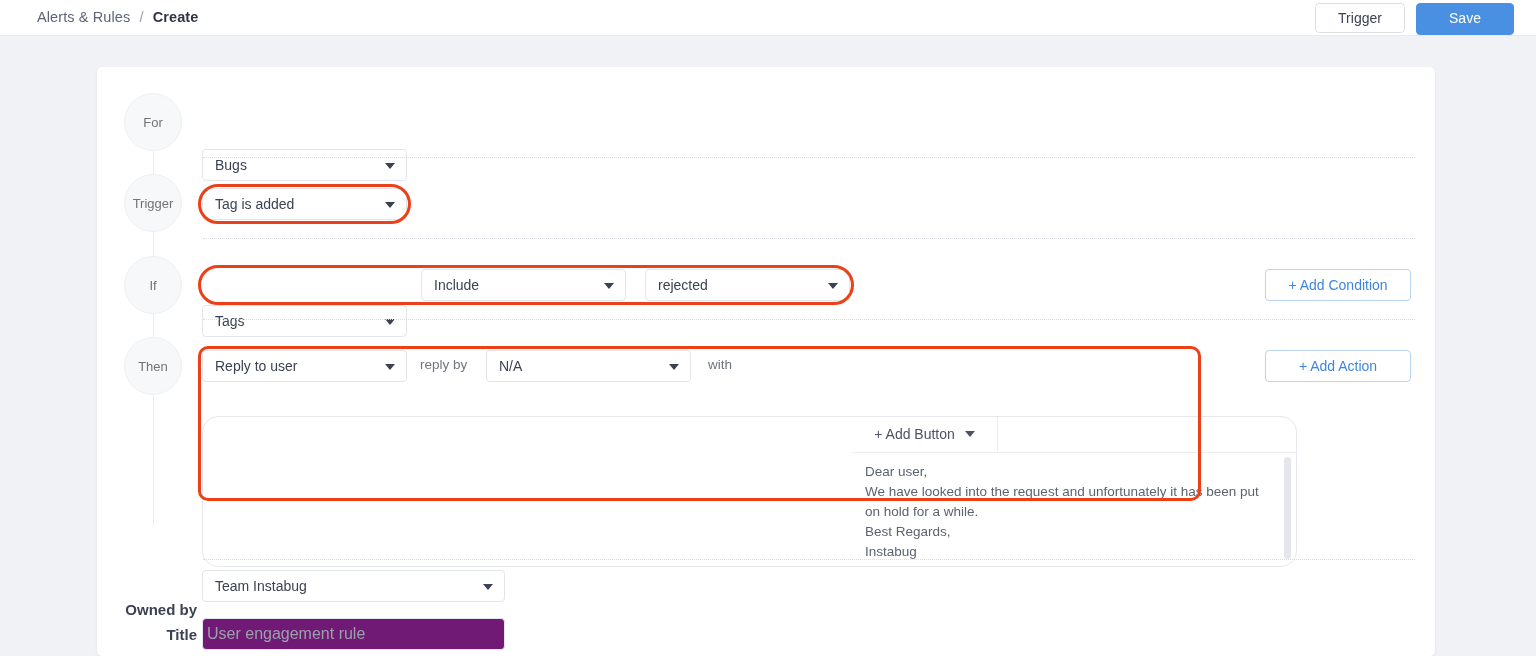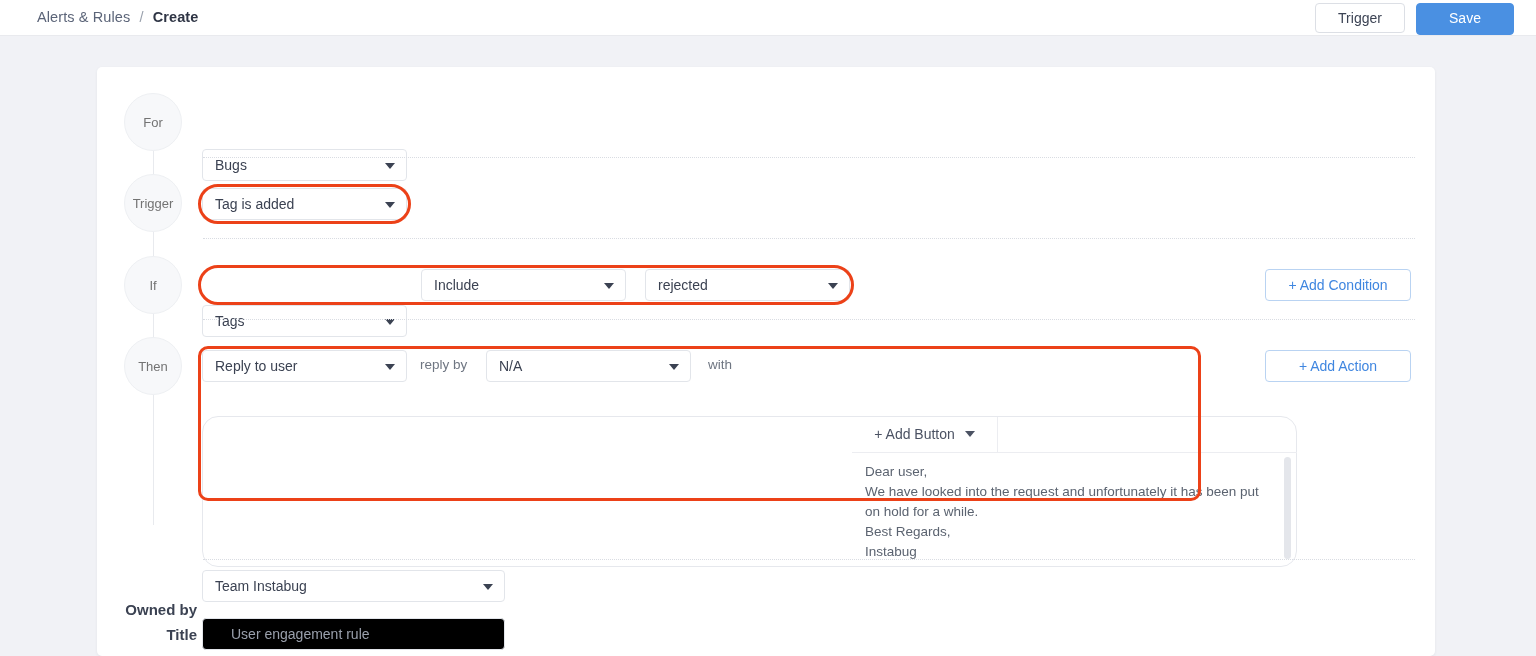--- a/index.html
+++ b/index.html
@@ -132,22 +132,22 @@
     width: 7px; height: 102px; border-radius: 4px; background: #e4e6eb;
     cursor: pointer;
   }
   
   .field-label {
     position: absolute; font-size: 15px; color: #3b4252; font-weight: bold;
     text-align: right; white-space: nowrap;
   }
   .text-input {
     position: absolute; height: 32px;
-    background: #000000; border: 1px solid #e2e5ea; border-radius: 4px;
-    font-size: 14px; line-height: 30px; padding-left: 28px;
+    background: #701a75; border: 1px solid #e2e5ea; border-radius: 4px;
+    font-size: 16px; line-height: 30px; padding-left: 4px;
     color: #9aa0ac; cursor: text;
   }
 </style>
 </head>
 <body>
 
 <div class="topbar">
   <div class="breadcrumb">
     <span class="crumb-link">Alerts &amp; Rules</span>
     <span class="crumb-sep">/</span>

